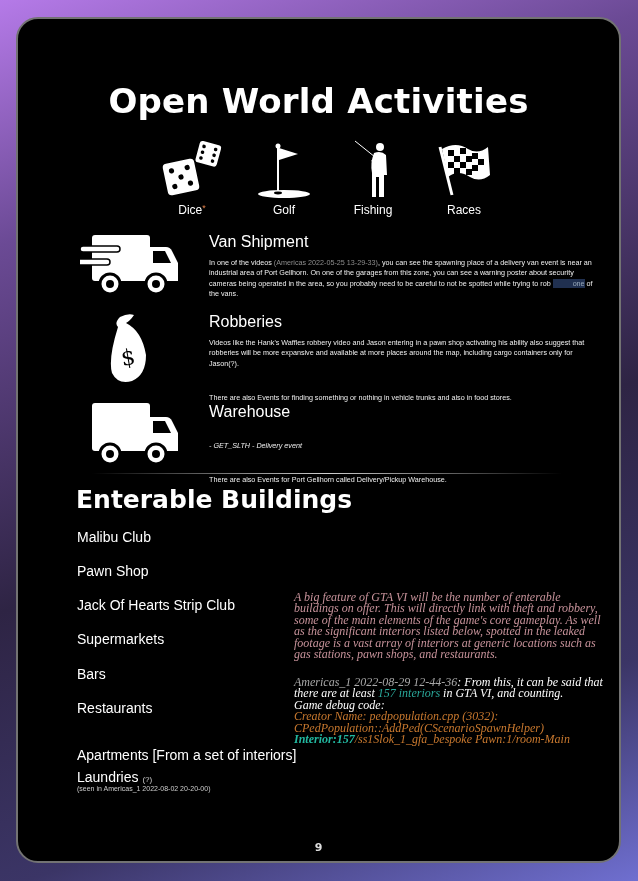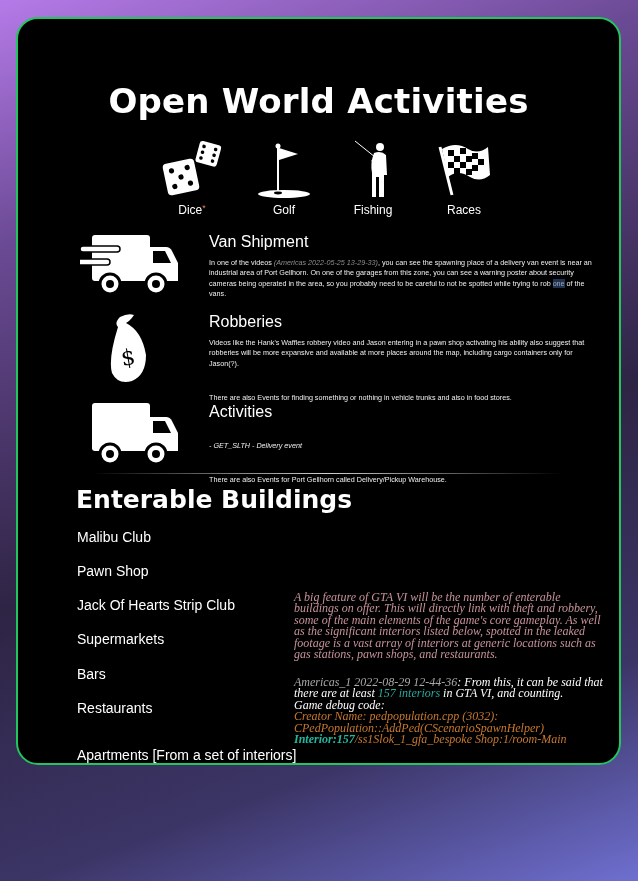--- a/index.html
+++ b/index.html
@@ -4,23 +4,23 @@
   <style>
     * { box-sizing: border-box; margin: 0; padding: 0; }
     html, body { width: 638px; height: 881px; overflow: hidden; }
     body {
       background: linear-gradient(160deg, #b57ae8 0%, #6b4a95 22%, #2e2444 55%, #3b3566 80%, #6f6fd0 100%);
       font-family: "DejaVu Sans", sans-serif;
       position: relative;
     }
     .card {
       position: absolute;
-      left: 16px; top: 17px; width: 605px; height: 748px;
+      left: 16px; top: 17px; width: 605px; height: 846px;
       background: #000;
-      border: 2px solid #22c55e;
+      border: 2px solid #737373;
       border-radius: 22px;
       overflow: hidden;
     }
     .title {
       position: absolute; left: 0; right: 0; top: 62px;
       text-align: center; color: #fff;
       font-family: "DejaVu Sans", sans-serif;
       font-weight: bold; font-size: 34px; letter-spacing: 0.2px;
     }
     .activities {
@@ -31,23 +31,23 @@
     }
     .act svg { display: block; margin: 0 auto; }
     .act .lbl { font-size: 12px; margin-top: 4px; font-family: "Liberation Sans", sans-serif; }
     .act .star { color: #e0804a; font-size: 9px; vertical-align: top; }
     .feature { position: absolute; left: 62px; width: 510px; }
     .feature .ico { position: absolute; left: 0; top: 0; width: 110px; }
     .feature .body { position: absolute; left: 129px; top: 0; width: 385px; color: #fff; }
     .feature h3 { font-size: 16px; font-weight: normal; font-family: "Liberation Sans", sans-serif; margin-bottom: 7px; }
     .feature p { font-size: 7.2px; line-height: 10.3px; font-family: "Liberation Sans", sans-serif; color: #f0f0f0; }
     .feature p.gap { margin-top: 24px; }
-    .em-grey { color: #8d8d8d; font-style: italic; }
+    .em-grey { color: #8d8d8d; }
     .em-blue { color: #5a6fc8; font-style: italic; margin-top: 20px; }
-    .hl { background: #203050; color: #9ab; }
+    .hl { background: #203050; color: #9ab; padding-left: 20px; }
     .divider {
       position: absolute; left: 74px; width: 470px; top: 454px; height: 1px;
       background: linear-gradient(90deg, rgba(255,255,255,0) 0%, #d0d0d0 50%, rgba(255,255,255,0) 100%);
     }
     .h2 {
       position: absolute; left: 58px; top: 466px; color: #fff;
       font-weight: bold; font-size: 25px; font-family: "DejaVu Sans", sans-serif;
     }
     .bld { position: absolute; left: 59px; color: #fff; font-family: "Liberation Sans", sans-serif; font-size: 14px; }
     .bld .q { font-size: 8px; color: #ccc; }
@@ -175,21 +175,21 @@
         <rect x="12" y="0" width="58" height="48" rx="3" fill="#fff"></rect>
         <path d="M70 14 L86 14 Q90 14 92 18 L98 30 L98 48 L70 48 Z" fill="#fff"></path>
         <path d="M73 18 L85 18 L91 30 L73 30 Z" fill="#000"></path>
         <circle cx="30" cy="51" r="10" fill="#fff" stroke="#000" stroke-width="3"></circle>
           <circle cx="30" cy="51" r="4" fill="#000"></circle>
         <circle cx="76" cy="51" r="10" fill="#fff" stroke="#000" stroke-width="3"></circle>
           <circle cx="76" cy="51" r="4" fill="#000"></circle>
       </svg>
     </div>
     <div class="body">
-      <h3>Activities</h3>
+      <h3>Warehouse</h3>
       <p class="em-blue">- GET_SLTH - Delivery event</p>
       <p class="gap">There are also Events for Port Gellhorn called Delivery/Pickup Warehouse.</p>
     </div>
   </div>
 
   <div class="divider"></div>
 
   <div class="h2">Enterable Buildings</div>
 
   <div class="bld" style="top:510px;">Malibu Club</div>
@@ -202,17 +202,17 @@
   <div class="bld" style="top:750px;"><span>Laundries</span> <span class="q">(?)</span></div>
   <div class="bld-note">(seen in Americas_1 2022-08-02 20-20-00)</div>
 
   <div class="rtext pink" style="top:541px;">A big feature of GTA VI will be the number of enterable buildings on offer. This will directly link with theft and robbery, some of the main elements of the game's core gameplay. As well as the significant interiors listed below, spotted in the leaked footage is a vast array of interiors at generic locations such as gas stations, pawn shops, and restaurants.</div>
 
   <div class="rtext" style="top:626px;">
     <span class="grey">Americas_1 2022-08-29 12-44-36</span><span class="white">: From this, it can be said that there are at least </span><span class="teal">157 interiors</span><span class="white"> in GTA VI, and counting.</span><br>
     <span class="white">Game debug code:</span><br>
     <span class="orange">Creator Name: pedpopulation.cpp (3032):</span><br>
     <span class="orange">CPedPopulation::AddPed(CScenarioSpawnHelper)</span><br>
-    <span class="tealb">Interior:157</span><span class="orange">/ss1Slok_1_gfa_bespoke Shop:1/room-Main</span>
+    <span class="tealb">Interior:157</span><span class="orange">/ss1Slok_1_gfa_bespoke Pawn:1/room-Main</span>
   </div>
 
   <div class="pagenum">9</div>
 </div>
 
 </body></html>

